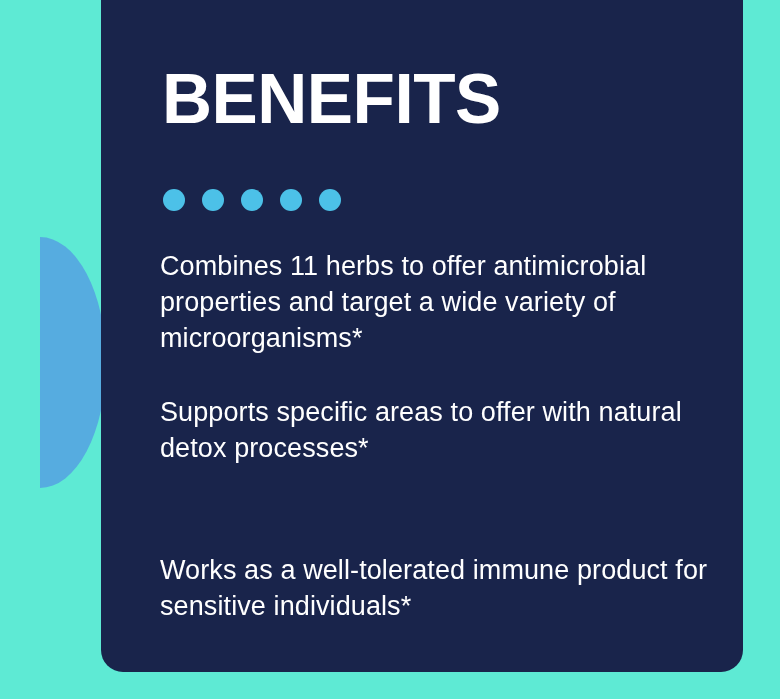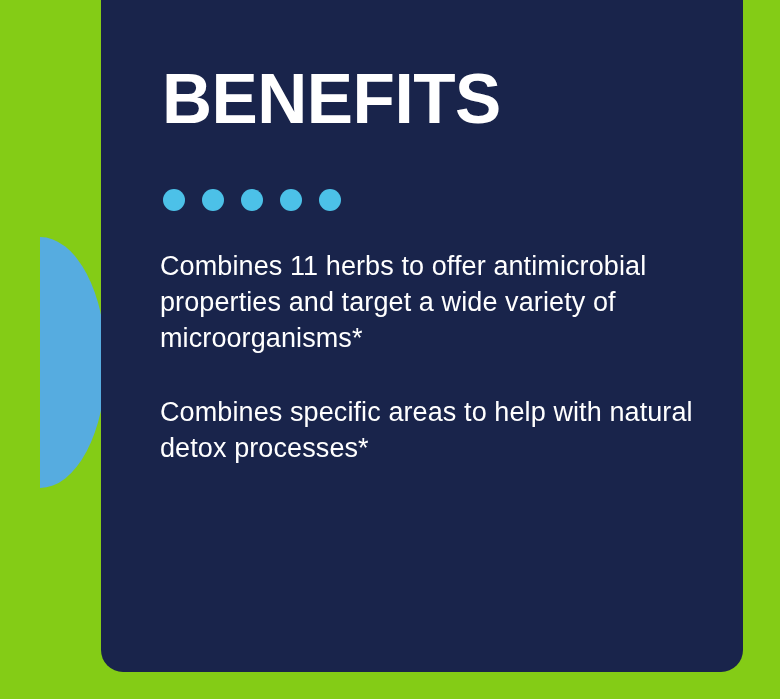--- a/index.html
+++ b/index.html
@@ -10,21 +10,21 @@
   }
   body {
     font-family: "Liberation Sans", sans-serif;
     -webkit-font-smoothing: antialiased;
   }
 
   #stage {
     position: relative;
     width: 780px;
     height: 699px;
-    background: #84cc16;
+    background: #5eead4;
     overflow: hidden;
   }
 
   
   .accent-leaf {
     position: absolute;
     left: 40px;
     top: 237px;
     width: 66px;
     height: 251px;
@@ -122,19 +122,20 @@
       <div class="dot-row">
         <span class="dot"></span>
         <span class="dot"></span>
         <span class="dot"></span>
         <span class="dot"></span>
         <span class="dot"></span>
       </div>
 
       <div class="benefit-list">
         <p class="benefit-item">Combines 11 herbs to offer antimicrobial properties and target a wide variety of microorganisms*</p>
-        <p class="benefit-item gap-small">Combines specific areas to help with natural detox processes*</p>
+        <p class="benefit-item gap-small">Supports specific areas to offer with natural detox processes*</p>
+        <p class="benefit-item gap-large">Works as a well-tolerated immune product for sensitive individuals*</p>
       </div>
 
     </div>
   </div>
 
 </div>
 
 </body></html>

